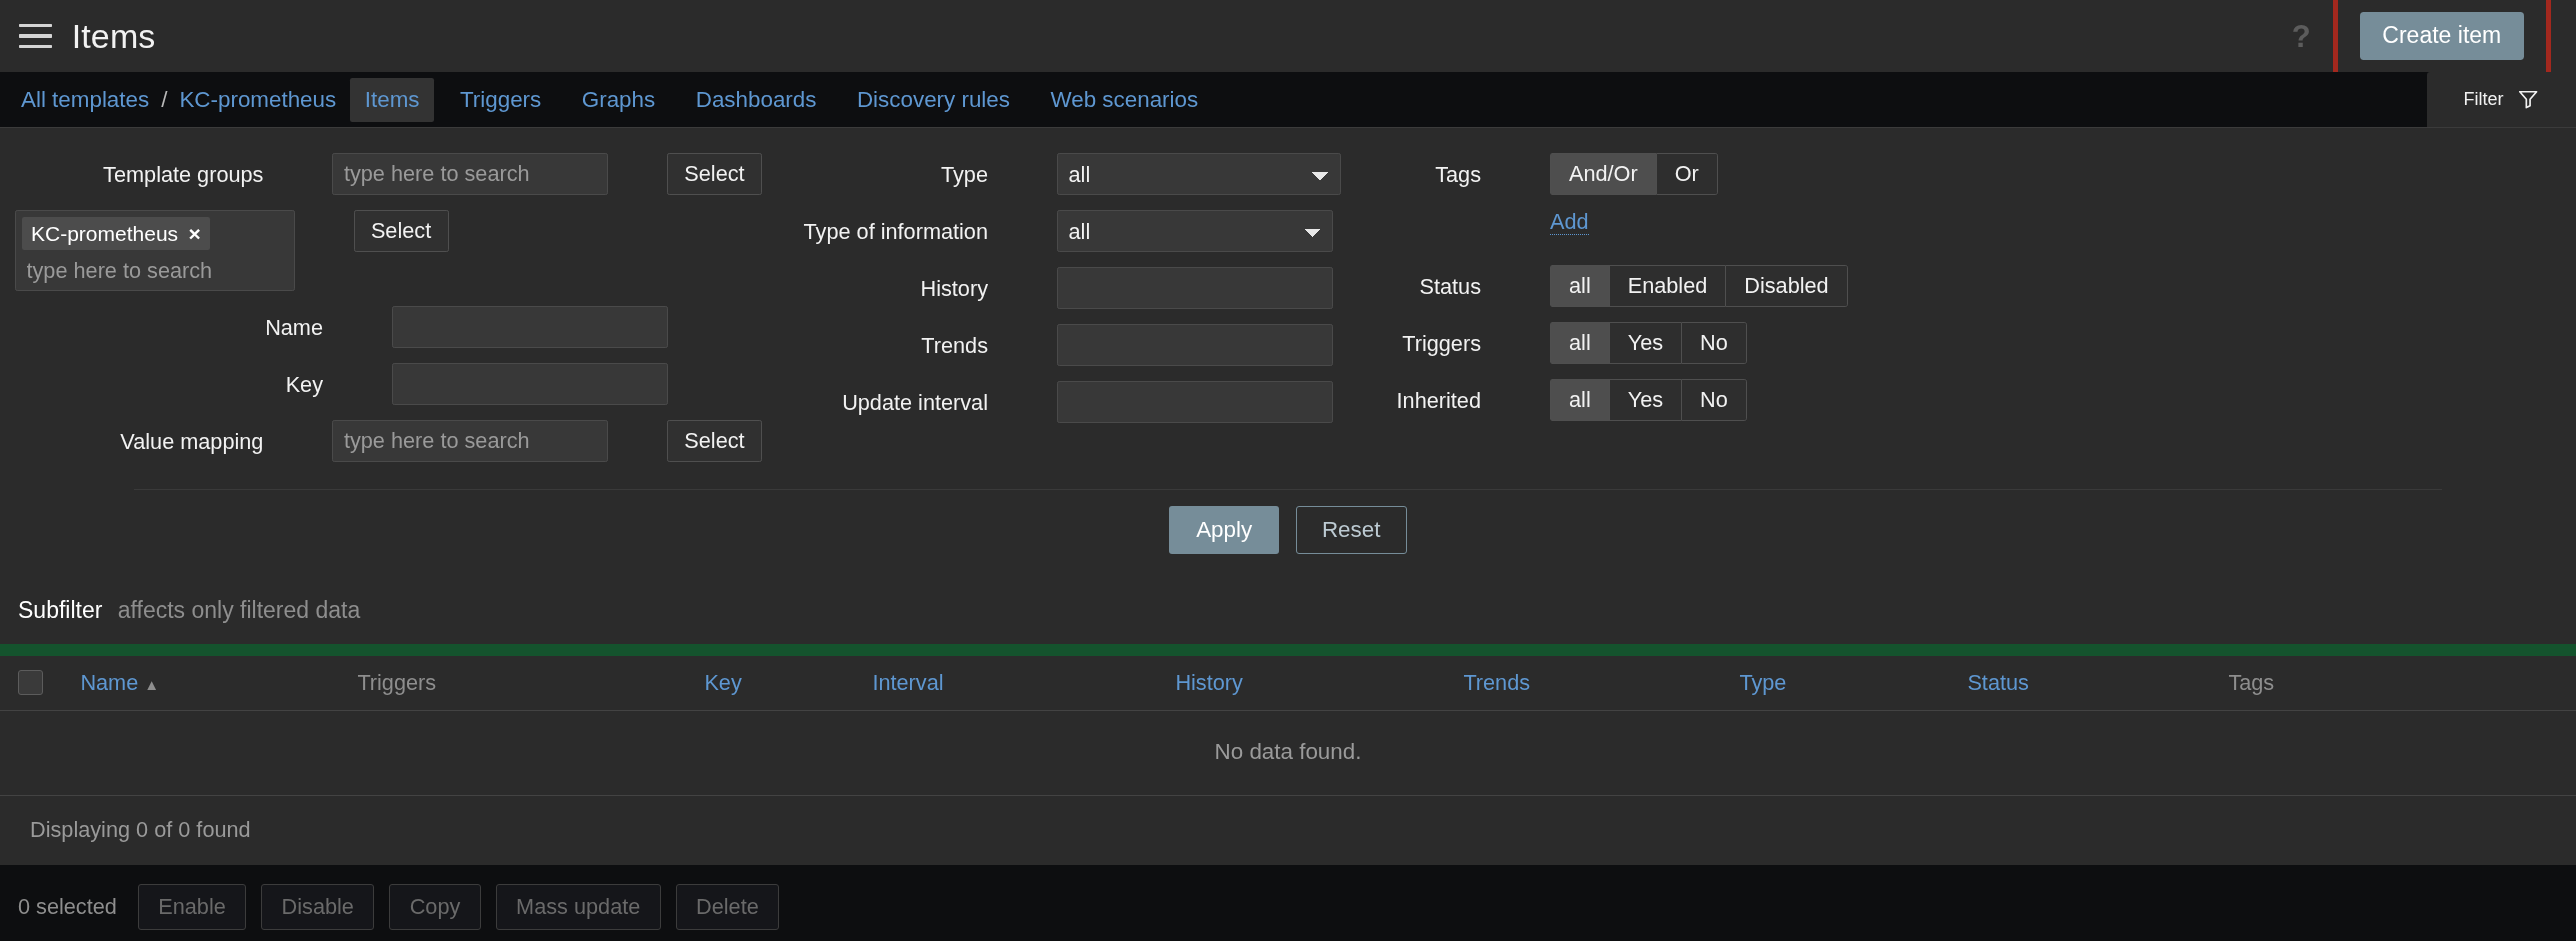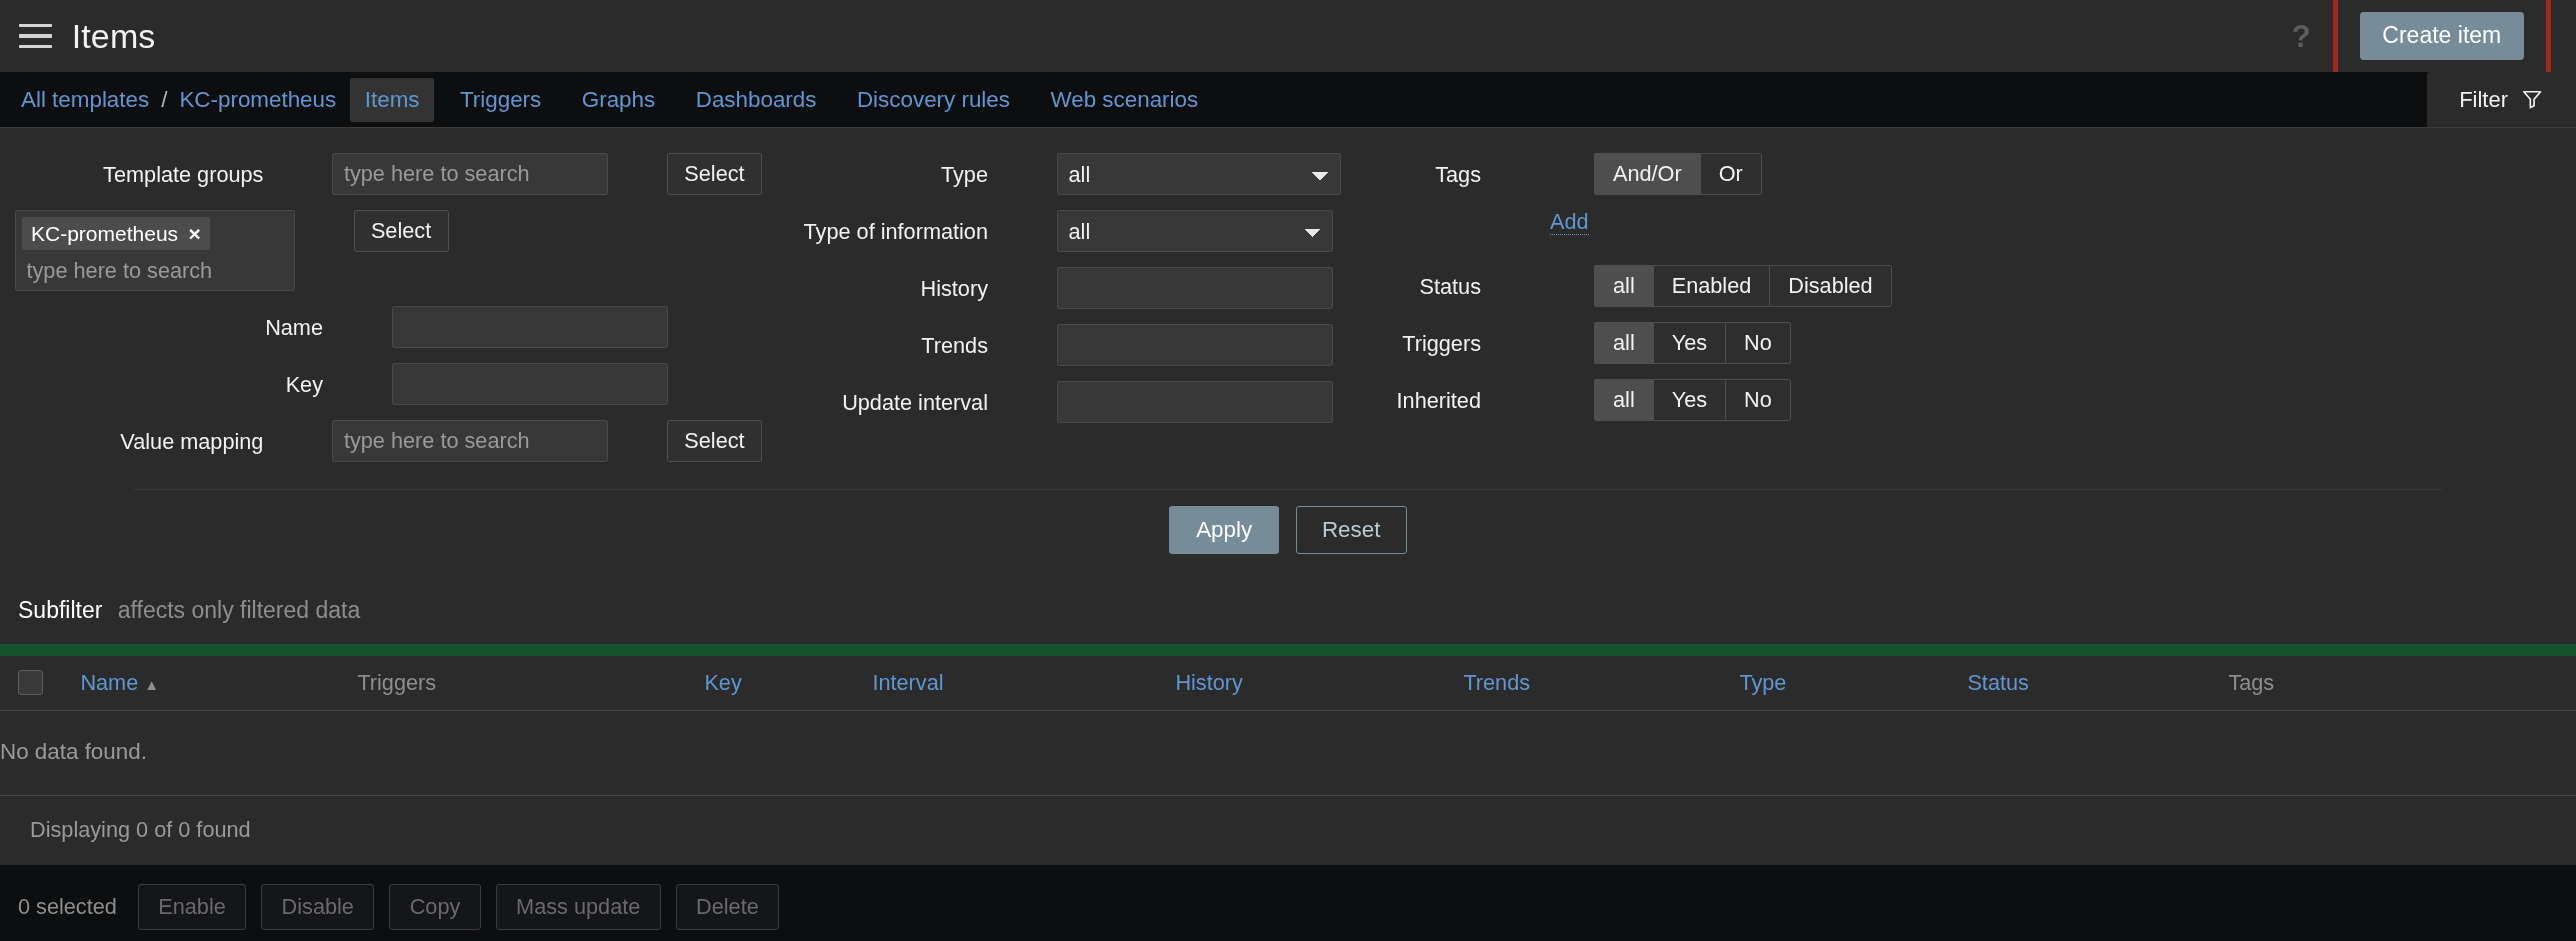--- a/index.html
+++ b/index.html
@@ -71,21 +71,21 @@
   }
   .navtab.active { background: #333333; }
   .filter-tab {
     position: absolute; right: 0; top: 0;
     height: 55px; min-width: 149px;
     background: #2b2b2b;
     display: flex; align-items: center; justify-content: center; gap: 13.4px;
     padding: 0 25.4px; cursor: pointer;
     border-radius: 3px 0 0 0;
   }
-  .filter-tab span { font-size: 22px; color: #f2f2f2; }
+  .filter-tab span { font-size: 18px; color: #f2f2f2; }
 
   
   .filter-panel {
     background: #2b2b2b;
     border-top: 1.5px solid #3b3b3b;
     padding: 25.4px 0 7.5px;
   }
   .filter-cols { display: flex; padding: 0 15px; }
   .col { display: flex; flex-direction: column; }
   .col-1 { width: 747px; }
@@ -166,21 +166,21 @@
 
   
   .seg { display: inline-flex; border-radius: 2.2px; overflow: hidden; }
   .seg button {
     background: #2e2e2e;
     border: 0.7px solid #4f4f4f;
     border-right: none;
     color: #f2f2f2; font-family: inherit; font-size: 21.7px;
     height: 42px; padding: 0 18px; cursor: pointer;
   }
-  .seg button:first-child { border-radius: 2.2px 0 0 2.2px; margin-left: 44px; }
+  .seg button:first-child { border-radius: 2.2px 0 0 2.2px; }
   .seg button:last-child  { border-right: 0.7px solid #4f4f4f; border-radius: 0 2.2px 2.2px 0; }
   .seg button.on { background: #4e4e4e; }
 
   .link {
     color: #5e97d1; font-size: 21.7px;
     text-decoration: none;
     border-bottom: 0.7px dotted #5e97d1;
     cursor: pointer; line-height: 1.35;
   }
   .tagrow { display: flex; align-items: center; gap: 10.5px; }
@@ -224,21 +224,21 @@
     width: 25.4px; height: 25.4px;
     border: 0.7px solid #5c5c5c; border-radius: 3px;
     background: #3a3a3a; cursor: pointer;
   }
   .th {
     font-size: 21.7px; color: #5e97d1; cursor: pointer; white-space: nowrap;
   }
   .th.plain { color: #8e8e8e; cursor: default; }
   .sort-arrow { font-size: 15px; color: #8e8e8e; padding-left: 6px; }
   .no-data {
-    color: #9a9a9a; font-size: 22.4px;
+    text-align: center; color: #9a9a9a; font-size: 22.4px;
     padding: 28px 0 30px;
     border-bottom: 0.7px solid #434343;
   }
   .table-foot {
     color: #9a9a9a; font-size: 21.7px;
     padding: 21px 30px 22.4px;
   }
 
   
   .actionbar {

